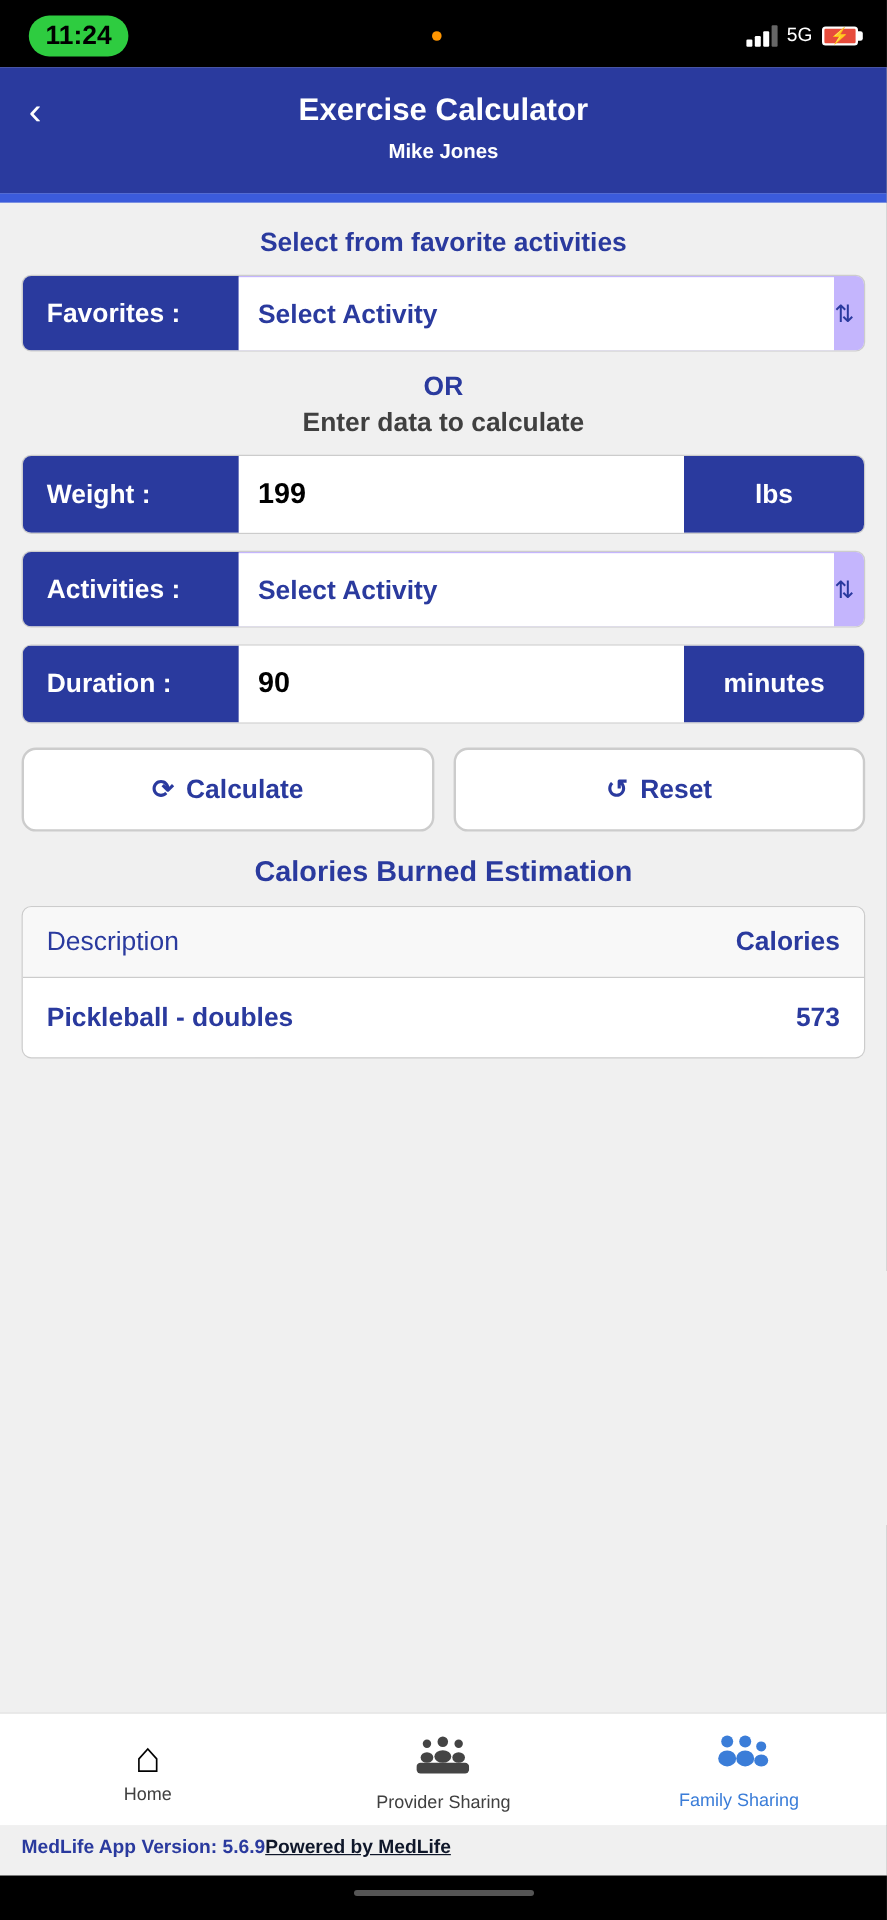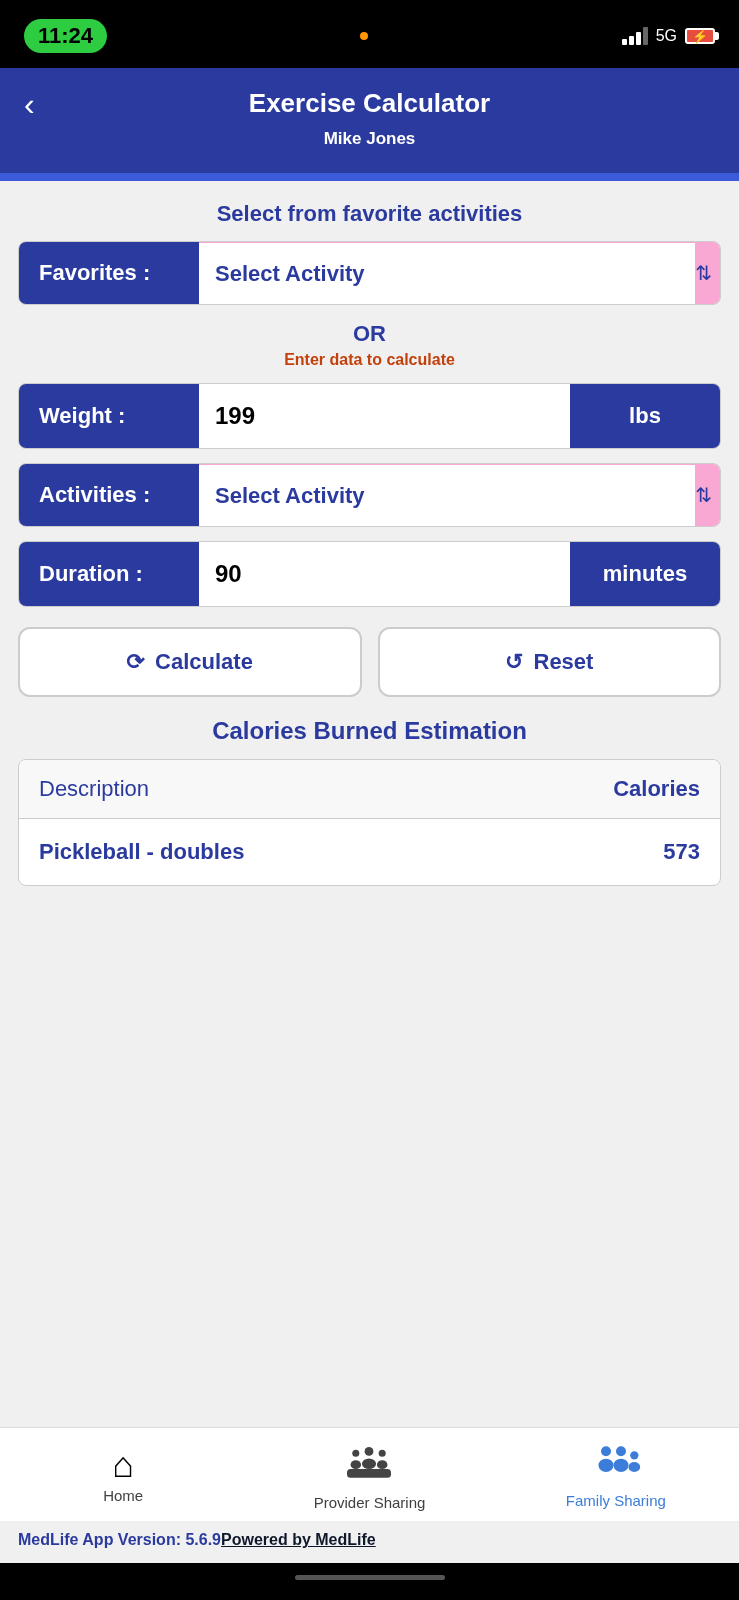--- a/index.html
+++ b/index.html
@@ -14,21 +14,21 @@
       flex-direction: column;
     }
 
     
     .status-bar {
       background: #000;
       display: flex;
       justify-content: space-between;
       align-items: center;
       padding: 12px 24px 8px;
-      height: 68px;
+      height: 56px;
       flex-shrink: 0;
     }
 
     .status-time {
       background: #2ecc40;
       color: #000;
       font-weight: 700;
       font-size: 22px;
       padding: 4px 14px;
       border-radius: 20px;
@@ -214,22 +214,22 @@
     }
 
     .or-text {
       color: #2a3a9e;
       font-size: 22px;
       font-weight: 700;
     }
 
     .enter-data-title {
       text-align: center;
-      color: #c2410c;
-      font-size: 16px;
+      color: #404040;
+      font-size: 22px;
       font-weight: 700;
       margin-bottom: 14px;
     }
 
     
     .form-row {
       display: flex;
       align-items: stretch;
       margin-bottom: 14px;
       border-radius: 8px;
@@ -265,21 +265,21 @@
       font-weight: 600;
       padding: 18px 24px;
       display: flex;
       align-items: center;
       min-width: 150px;
       justify-content: center;
     }
 
     .activities-select-wrapper {
       flex: 1;
-      background: #f9a8d4;
+      background: #c4b5fd;
       display: flex;
       align-items: center;
     }
 
     .activities-select {
       flex: 1;
       background: #fff;
       border: none;
       font-size: 22px;
       font-weight: 700;

